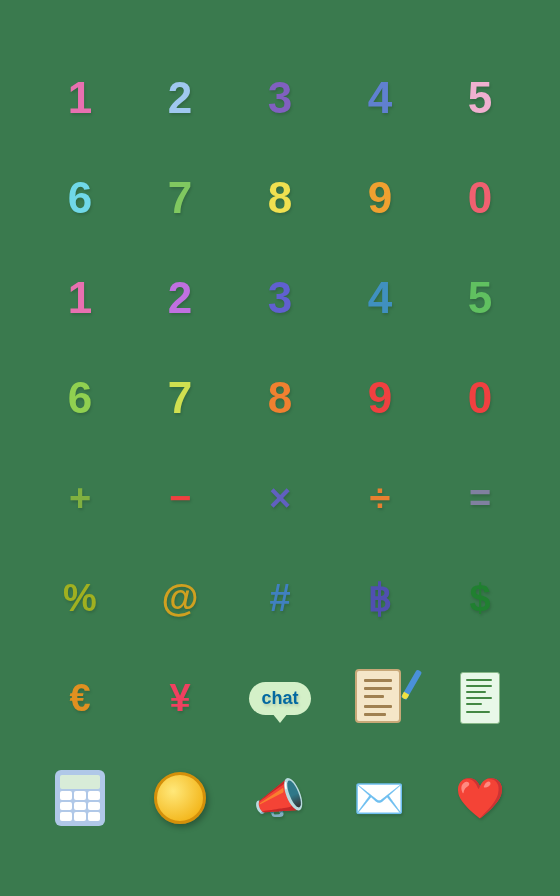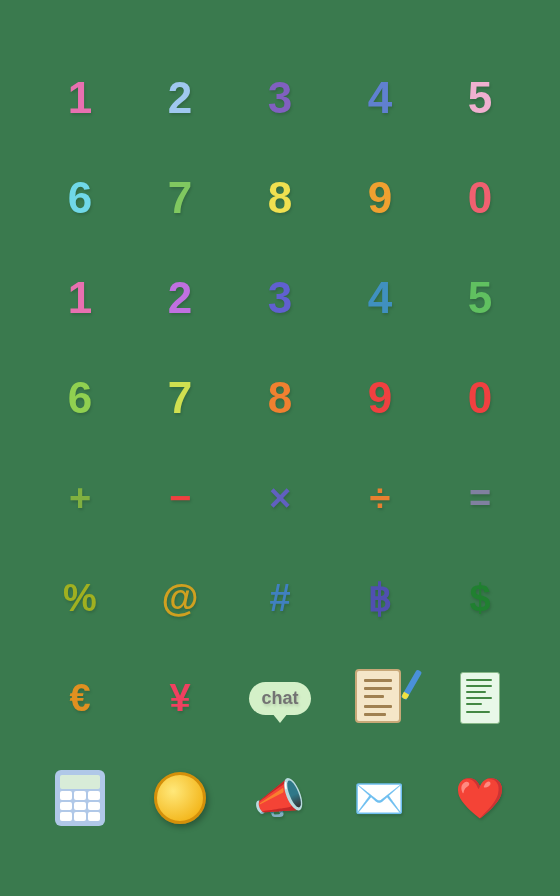--- a/index.html
+++ b/index.html
@@ -34,21 +34,21 @@
     }
     .cell.icon-cell {
       font-size: 40px;
     }
     
     .chat-bubble {
       background: #d4f0c8;
       border-radius: 18px;
       padding: 6px 12px;
       font-size: 18px;
-      color: #737373;
+      color: #0369a1;
       font-weight: bold;
       position: relative;
       font-family: Arial, sans-serif;
     }
     .chat-bubble::after {
       content: '';
       position: absolute;
       bottom: -8px;
       left: 50%;
       transform: translateX(-50%);

